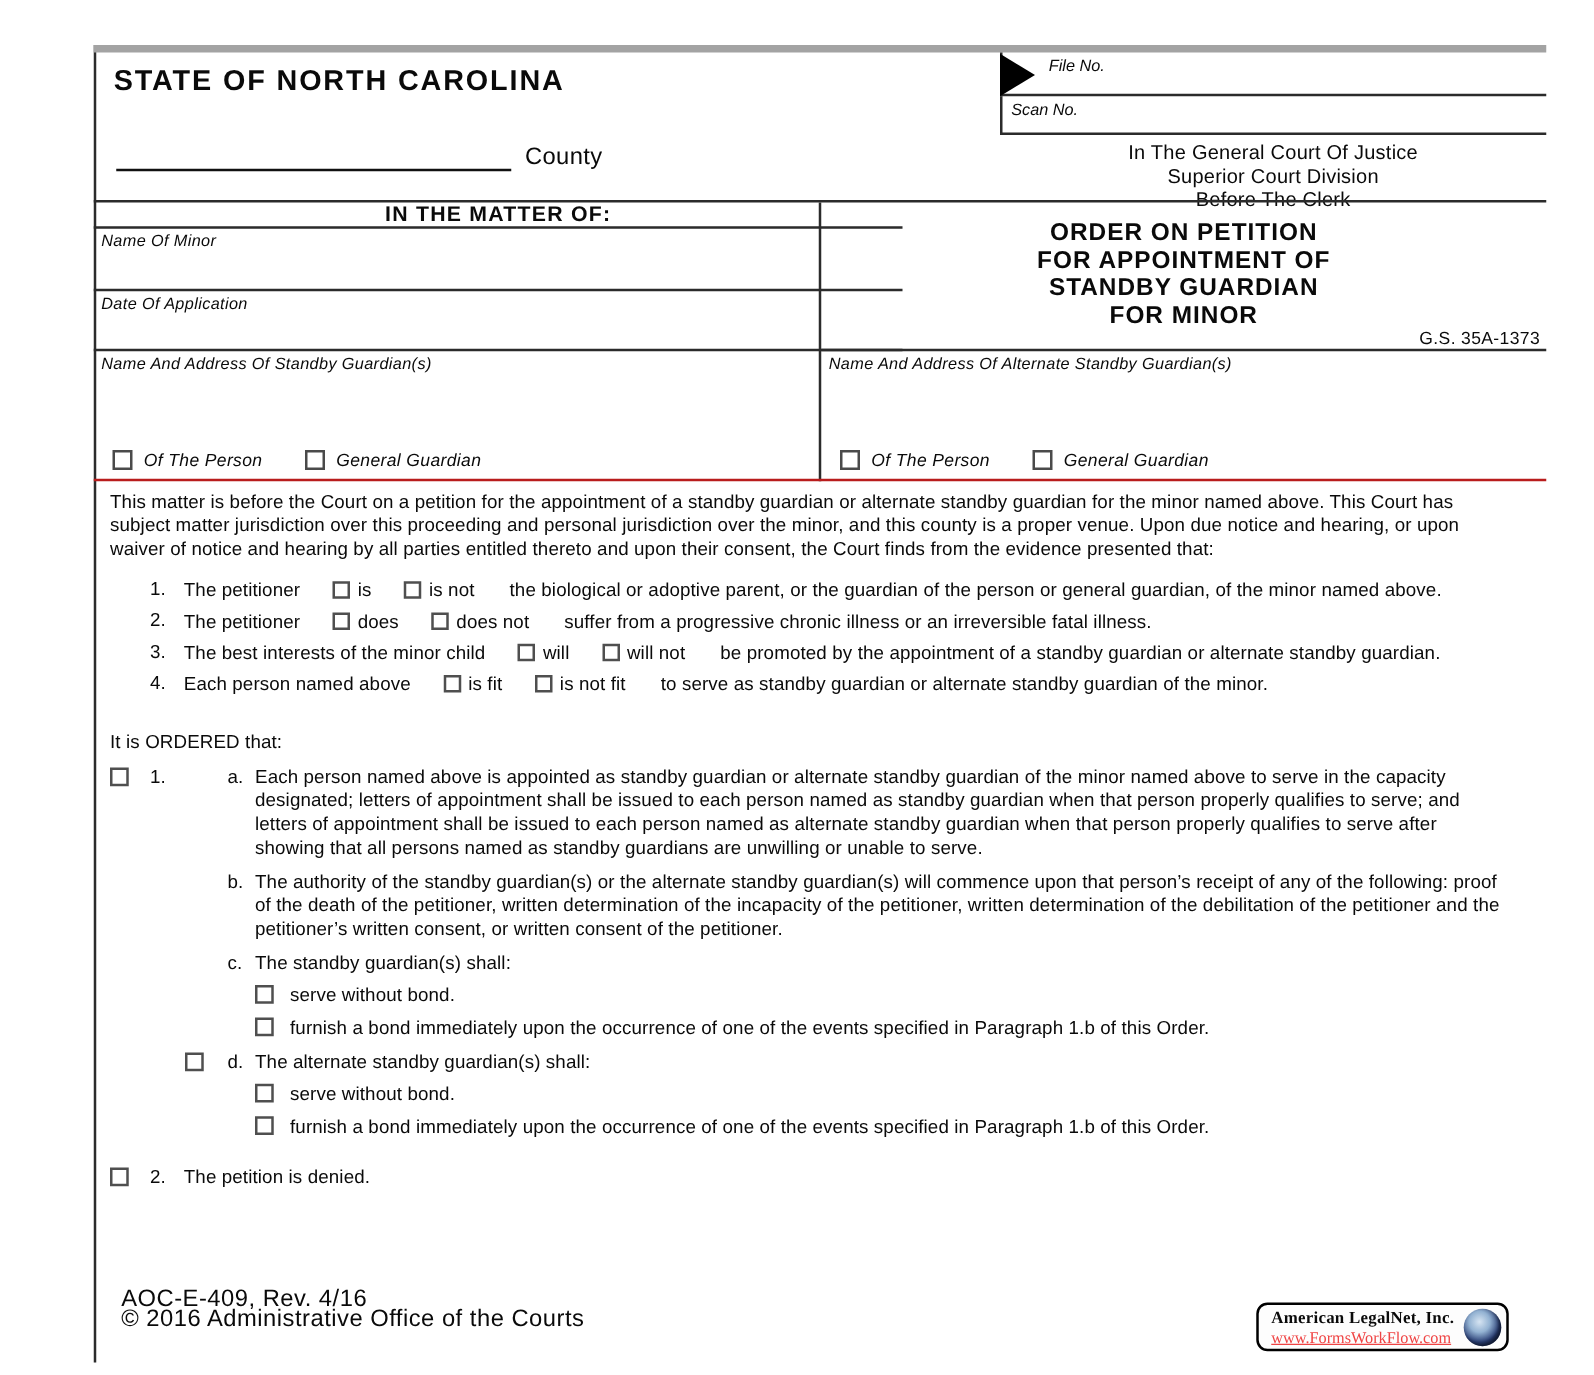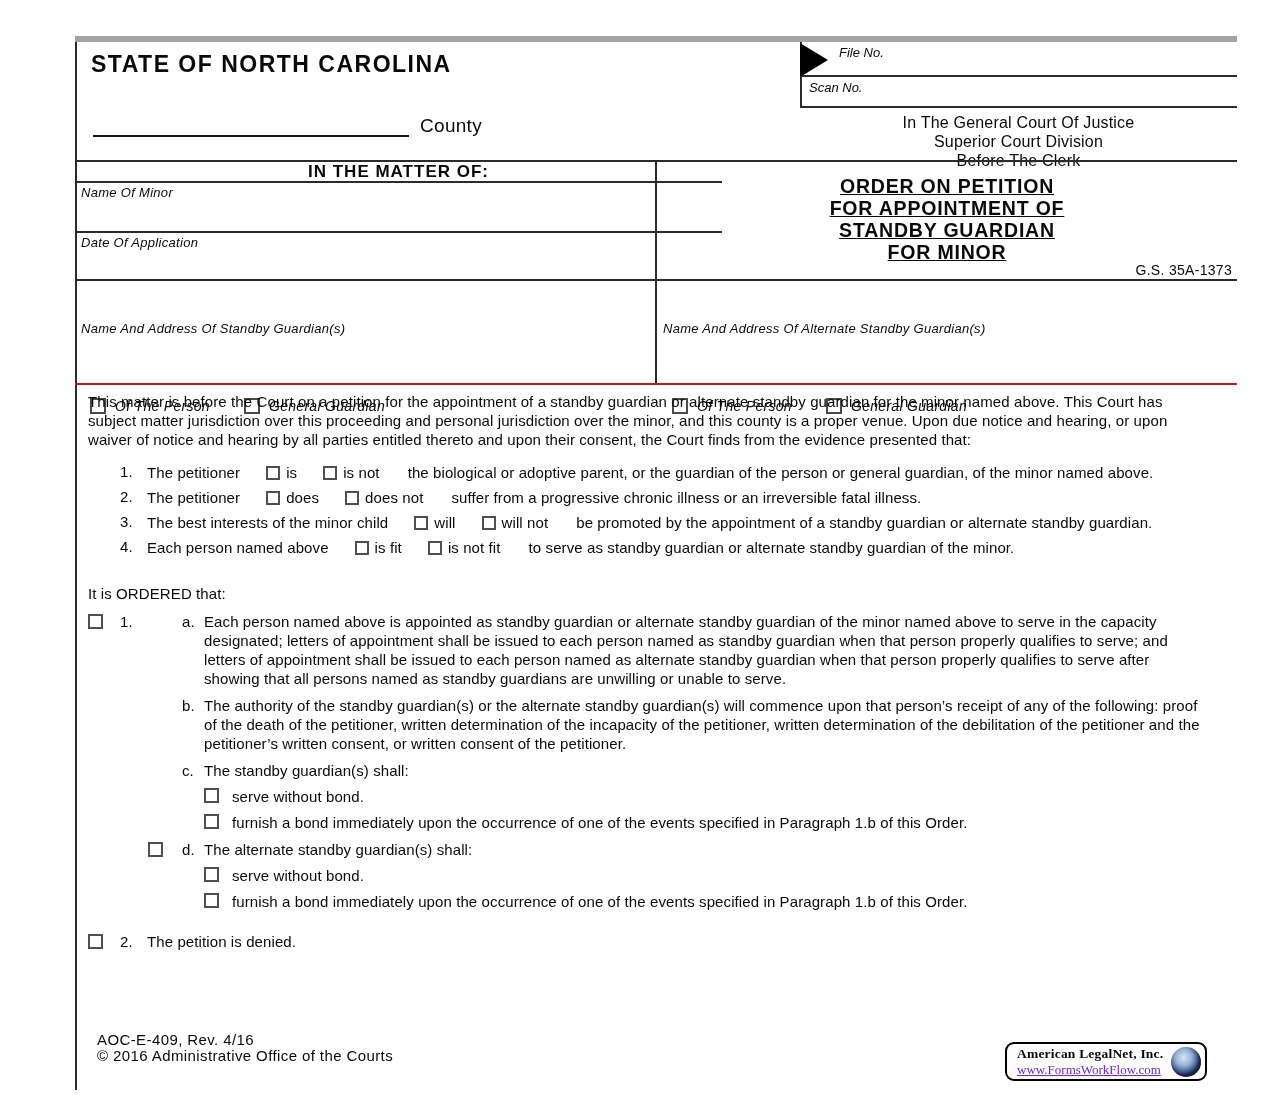--- a/index.html
+++ b/index.html
@@ -27,28 +27,28 @@
   .court-div { text-align:center; font-size:16px; line-height:19px; padding-top:5px; letter-spacing:0.2px; }
 
   
   .matter { position:absolute; left:75px; top:160px; width:1162px; height:223px; border-top:2px solid #2b2b2b; }
   .matter-left { position:absolute; left:0; top:0; width:647px; height:223px; }
   .im-bar { height:21px; line-height:20px; border-bottom:2px solid #2b2b2b; text-align:center; font-weight:bold; font-size:17px; letter-spacing:1px; }
   .fill-box { border-bottom:2px solid #2b2b2b; position:relative; }
   .box-label { padding:2px 0 0 6px; font-size:13px; font-style:italic; letter-spacing:0.3px; }
   .minor-box { height:50px; }
   .date-box  { height:48px; }
-  .guardian-box { position:relative; height:100px;margin-top:38px; }
+  .guardian-box { position:relative; height:100px; }
   .cb-row { position:absolute; left:15px; bottom:5px; display:flex; align-items:center; }
   .gcb { width:16px; height:16px; border:2px solid #4a4a4a; background:#fff; flex-shrink:0; }
   .gcb-label { font-size:14px; font-style:italic; margin-left:9px; letter-spacing:0.3px; }
   .gcb2 { margin-left:34px; }
   .matter-right { position:absolute; left:580px; top:0; width:582px; height:223px; border-left:2px solid #2b2b2b; }
   .title-box { position:relative; height:119px; border-bottom:2px solid #2b2b2b; }
-  .order-title { text-align:center; padding-top:13px; font-size:19.5px; font-weight:bold; line-height:22px; letter-spacing:0.8px;text-decoration:underline; }
+  .order-title { text-align:center; padding-top:13px; font-size:19.5px; font-weight:bold; line-height:22px; letter-spacing:0.8px; }
   .statute { position:absolute; right:5px; bottom:1px; font-size:14px; letter-spacing:0.3px; }
 
   
   .body-sec { position:absolute; left:75px; top:383px; width:1162px; height:580px; border-top:2px solid #b91c1c;
     padding:7px 28px 0 13px; font-size:15px; line-height:19px; letter-spacing:0.1px; }
   .icb { display:inline-block; width:14px; height:14px; border:2px solid #4f4f4f; background:#fff; vertical-align:-2px; margin:0 6px 0 26px; }
   .post-gap { margin-left:28px; }
   .findings { margin-top:13px; }
   .finding { display:flex; margin:0 0 3px 32px; }
   .f-num { width:27px; flex-shrink:0; }
@@ -73,26 +73,26 @@
     border-top:2px solid #2b2b2b; border-bottom:2px solid #2b2b2b; display:flex; }
   .sig-cell-label { padding:2px 0 0 5px; font-size:13px; font-style:italic; letter-spacing:0.3px; }
   .sig-date { width:190px; border-right:2px solid #2b2b2b; }
   .sig-sign { width:709px; border-right:2px solid #2b2b2b; }
   .sig-clerk { flex:1; padding:2px 0 0 7px; }
   .clerk-row { display:flex; align-items:center; margin-bottom:2px; }
   .ccb { width:13px; height:13px; border:2px solid #4f4f4f; background:#fff; margin-right:9px; flex-shrink:0; }
   .clerk-label { font-size:13.5px; font-style:italic; letter-spacing:0.2px; }
 
   
-  .footer-text { position:absolute; left:97px; top:1032px; font-size:15px; line-height:16px; letter-spacing:0.4px; }
+  .footer-text { position:absolute; left:97px; top:1032px; font-size:19px; line-height:16px; letter-spacing:0.4px; }
   .badge { position:absolute; left:1005px; top:1042px; width:202px; height:39px; border:2px solid #000000;
     border-radius:9px; display:flex; align-items:center; padding:1px 4px 1px 10px; background:#fdfdfd; }
   .badge-text { flex:1; }
   .badge-name { font-family:"Liberation Serif","DejaVu Serif",serif; font-weight:bold; font-size:13.5px; letter-spacing:0.2px; }
-  .badge-url { font-family:"Liberation Serif","DejaVu Serif",serif; font-size:13px; color:#6d28d9; text-decoration:underline; cursor:pointer; }
+  .badge-url { font-family:"Liberation Serif","DejaVu Serif",serif; font-size:13px; color:#ef4444; text-decoration:underline; cursor:pointer; }
   .badge-globe { width:30px; height:30px; border-radius:50%; flex-shrink:0;
     background: radial-gradient(circle at 42% 35%, #d6e4f2 0%, #93b2d2 32%, #2a3f75 62%, #0e1c42 100%);
     box-shadow: inset -2px -2px 3px rgba(0,0,0,0.5); }
 </style>
 </head>
 <body>
 
 <div class="page">
   <div class="vline-left"></div>
 

